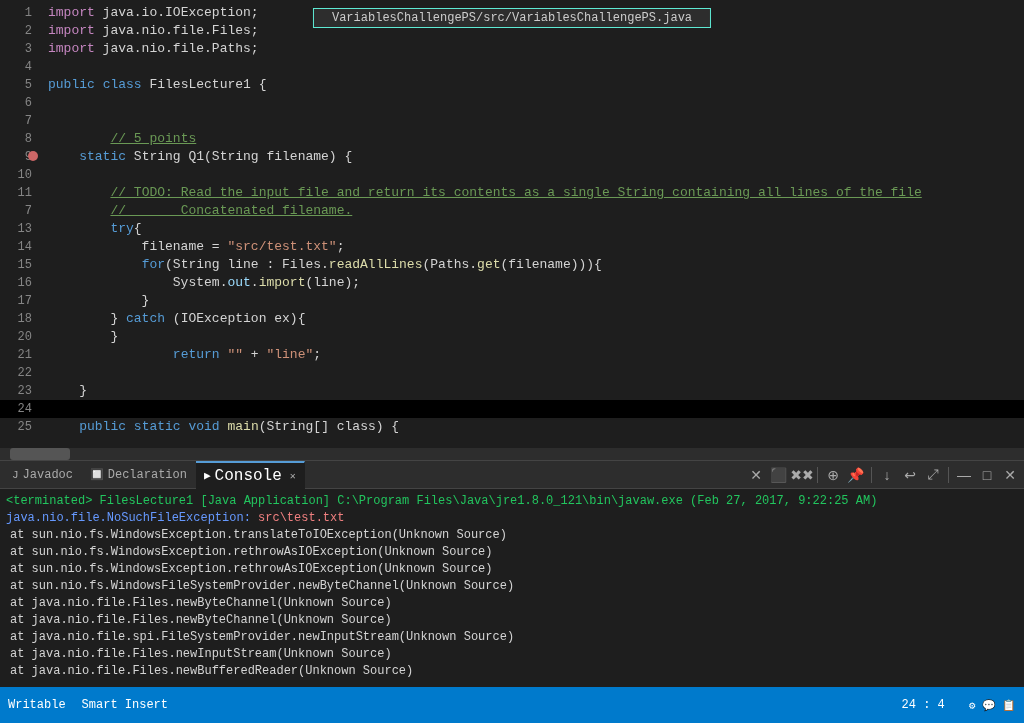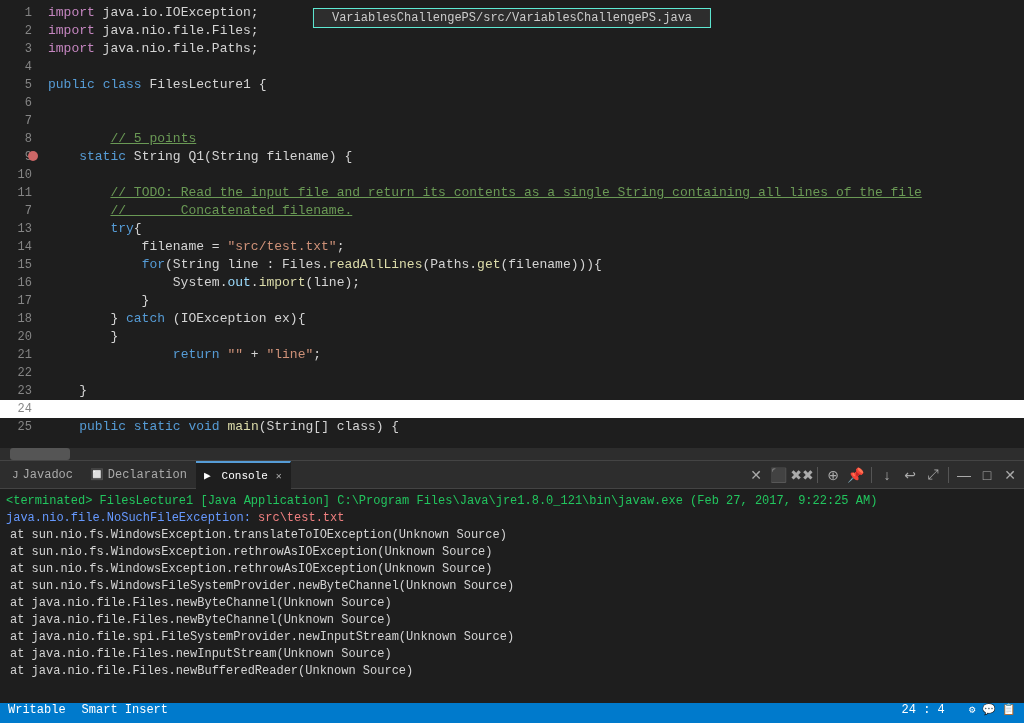--- a/index.html
+++ b/index.html
@@ -46,21 +46,21 @@
     }
 
     .code-line {
       display: flex;
       min-height: 18px;
       line-height: 18px;
       white-space: pre;
     }
 
     .code-line.active-line {
-      background: #ffffff;
+      background: #000000;
     }
 
     .line-number {
       min-width: 40px;
       text-align: right;
       padding-right: 8px;
       color: #858585;
       user-select: none;
       font-size: 12px;
       position: relative;
@@ -190,23 +190,24 @@
     }
 
     .console-stack {
       color: #d4d4d4;
       font-size: 12px;
       padding-left: 4px;
     }
 
     
     #status-bar {
-      height: 20px;
+      height: 36px;
       background: #007acc;
       display: flex;
+      align-items: center;
       padding: 0 8px;
       font-size: 12px;
       color: #fff;
       gap: 16px;
     }
 
     .status-spacer { flex: 1; }
 
     #horizontal-scroll {
       height: 12px;
@@ -267,21 +268,21 @@
     <div class="panel-tab">
         <span class="panel-tab-icon" style="font-size: 11px;">J</span>
         <span style="font-size: 12px;">Javadoc</span>
       </div>
       <div class="panel-tab">
         <span class="panel-tab-icon" style="font-size: 11px;">🔲</span>
         <span style="font-size: 12px;">Declaration</span>
       </div>
       <div class="panel-tab active">
         <span class="panel-tab-icon" style="font-size: 11px;">▶</span>
-        <span style="font-size: 11px; margin-left: 7px;">Console</span>
+        <span style="font-size: 16px;">Console</span>
         <span style="font-size: 10px; margin-left: 4px; color: rgb(170, 170, 170);"> ✕</span>
       </div>
       <div id="panel-toolbar">
 
     <button class="toolbar-btn">✕</button>
         <button class="toolbar-btn">⬛</button>
         <button class="toolbar-btn">✖✖</button>
         <div style="width: 1px; height: 16px; background: rgb(85, 85, 85); margin: 0px 2px;"></div>
         <button class="toolbar-btn">⊕</button>
         <button class="toolbar-btn">📌</button>

